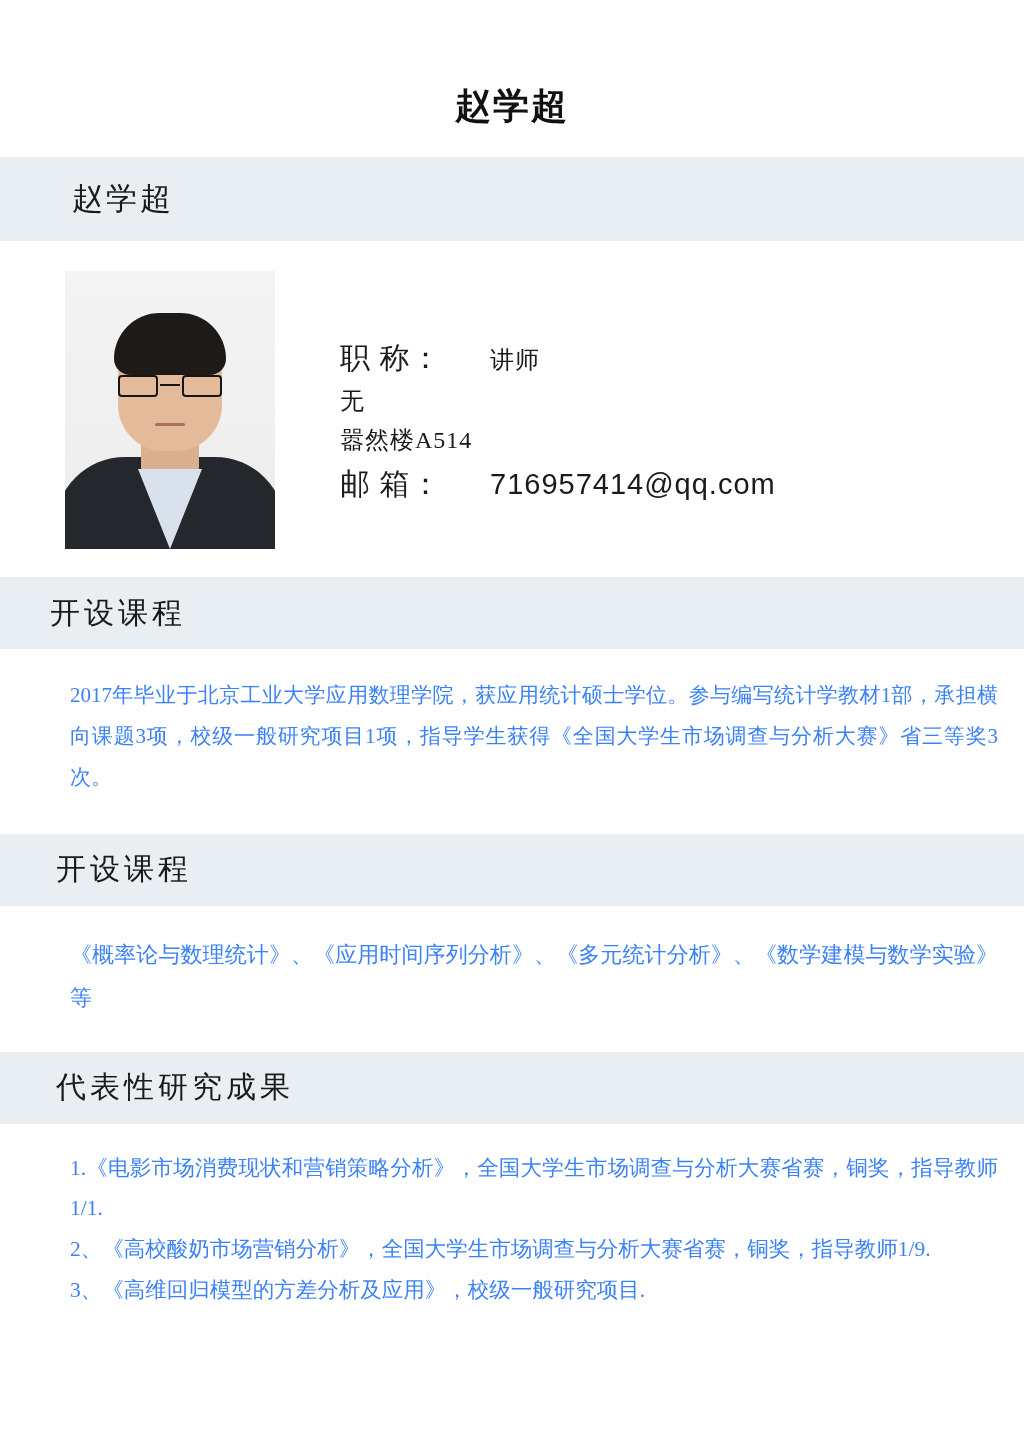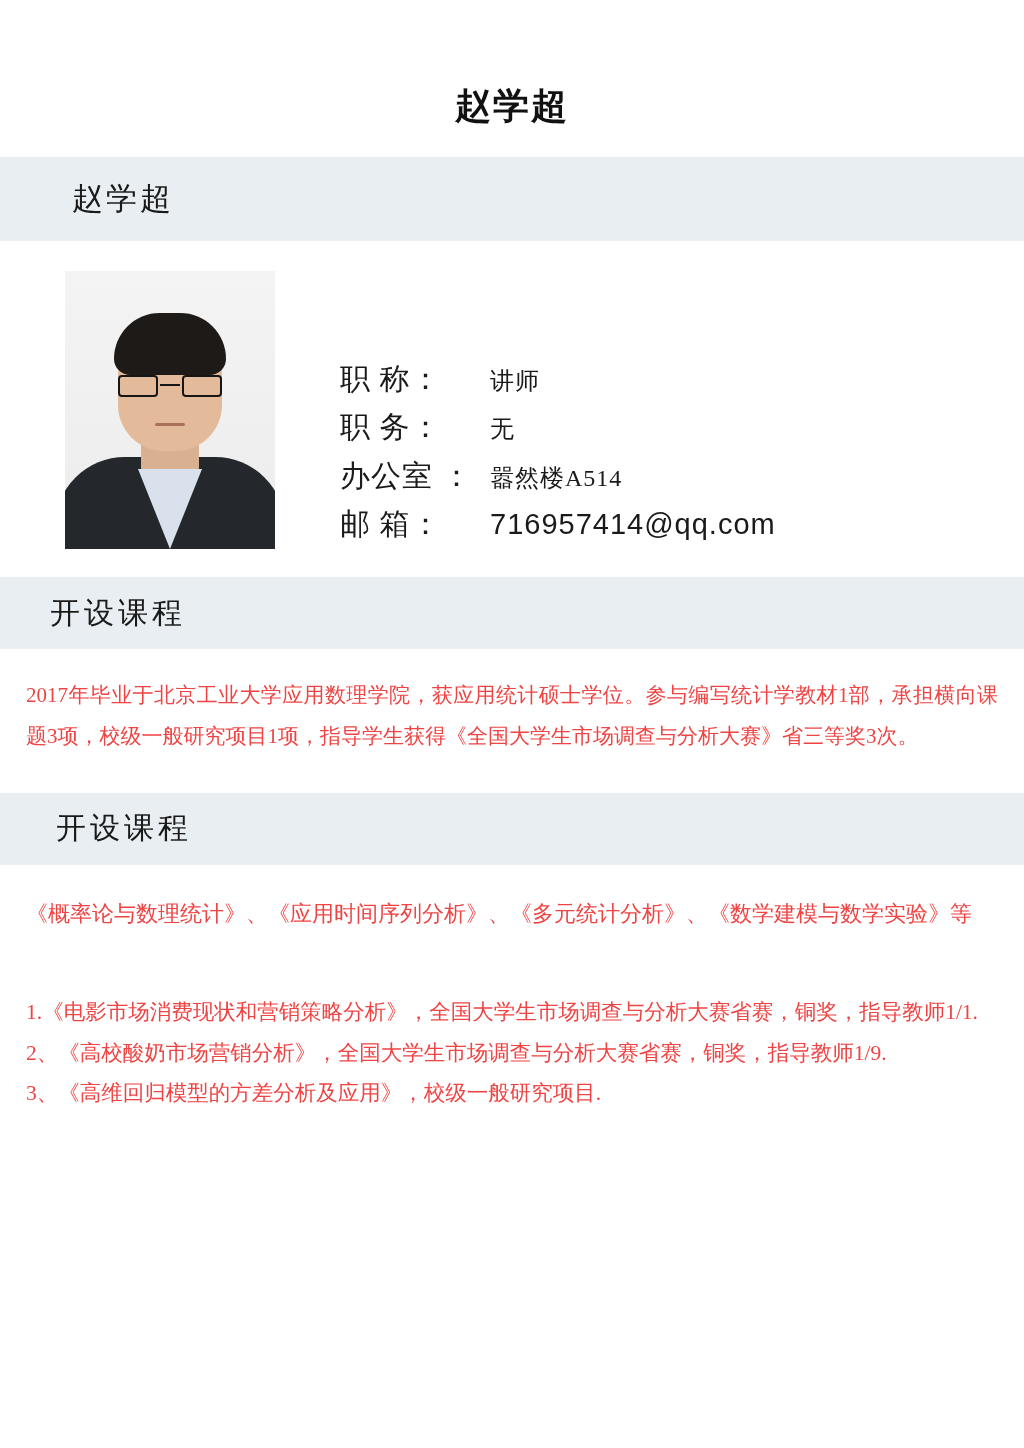--- a/index.html
+++ b/index.html
@@ -39,21 +39,21 @@
     height: 84px;
     display: flex;
     align-items: center;
     padding-left: 72px;
     font-size: 31px;
     letter-spacing: 3px;
     color: #1a1a1a;
   }
   .profile {
     display: flex;
-    align-items: flex-end;
+    align-items: center;
     padding: 30px 0 28px 0;
     background: #ffffff;
   }
   .photo-wrap {
     width: 340px;
     display: flex;
     justify-content: center;
   }
   .photo {
     width: 210px;
@@ -188,22 +188,23 @@
     font-size: 30px;
     letter-spacing: 4px;
     color: #1a1a1a;
   }
   .section-head.wide { padding-left: 56px; }
 
   .section-body {
     padding: 26px 26px 26px 26px;
     font-size: 21px;
     line-height: 1.95;
-    color: #ef4444;
+    color: #3b82f6;
     text-align: justify;
+    margin-left: 44px;
   }
   .section-body.courses {
     font-size: 22px;
     padding-top: 28px;
     padding-bottom: 22px;
   }
   .section-body.results {
     font-size: 21.5px;
     line-height: 1.9;
     padding-top: 24px;
@@ -238,25 +239,23 @@
         <div class="mouth"></div>
       </div>
     </div>
 
     <div class="info">
       <div class="info-row">
         <span class="info-label">职    称：</span>
         <span class="info-value cjk">讲师</span>
       </div>
       <div class="info-row">
-        <span class="info-label">职    务：</span>
         <span class="info-value cjk">无</span>
       </div>
       <div class="info-row">
-        <span class="info-label">办公室 ：</span>
         <span class="info-value cjk">嚣然楼A514</span>
       </div>
       <div class="info-row">
         <span class="info-label">邮    箱：</span>
         <span class="info-value">716957414@qq.com</span>
       </div>
     </div>
   </div>
 
   <div class="band section-head">
@@ -266,19 +265,22 @@
 
   <div class="spacer-xs"></div>
 
   <div class="band section-head wide">
     <span>开设课程</span>
   </div>
   <div class="section-body courses">《概率论与数理统计》、《应用时间序列分析》、《多元统计分析》、《数学建模与数学实验》等</div>
 
   <div class="spacer-xs"></div>
 
+  <div class="band section-head wide">
+    <span>代表性研究成果</span>
+  </div>
   <div class="section-body results">
     <div>1.《电影市场消费现状和营销策略分析》，全国大学生市场调查与分析大赛省赛，铜奖，指导教师1/1.</div>
     <div>2、《高校酸奶市场营销分析》，全国大学生市场调查与分析大赛省赛，铜奖，指导教师1/9.</div>
     <div>3、《高维回归模型的方差分析及应用》，校级一般研究项目.</div>
   </div>
 
 </div>
 
 </body></html>

